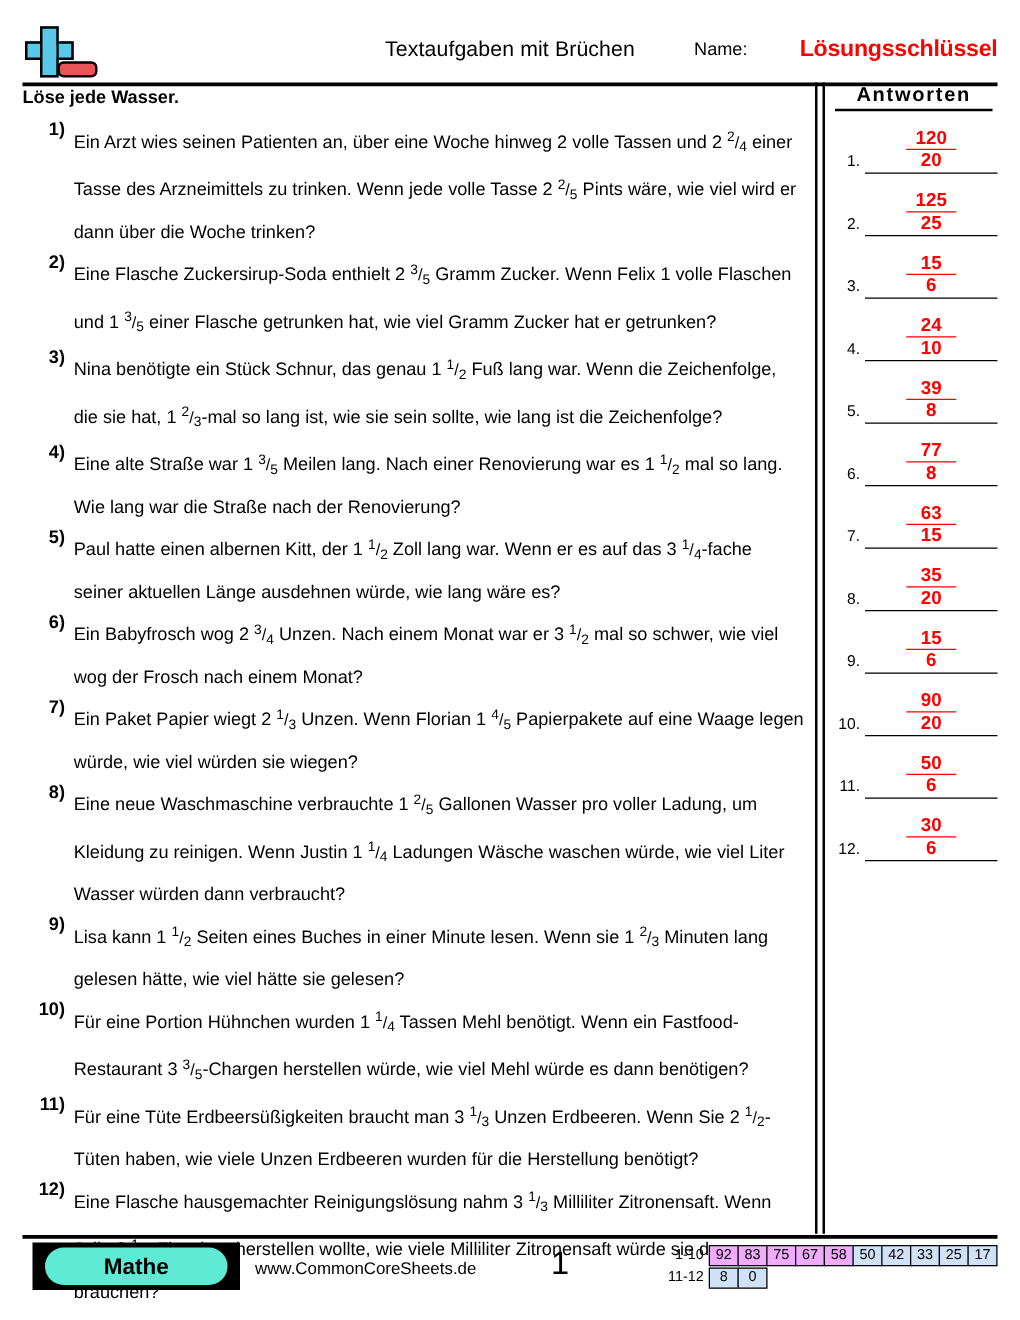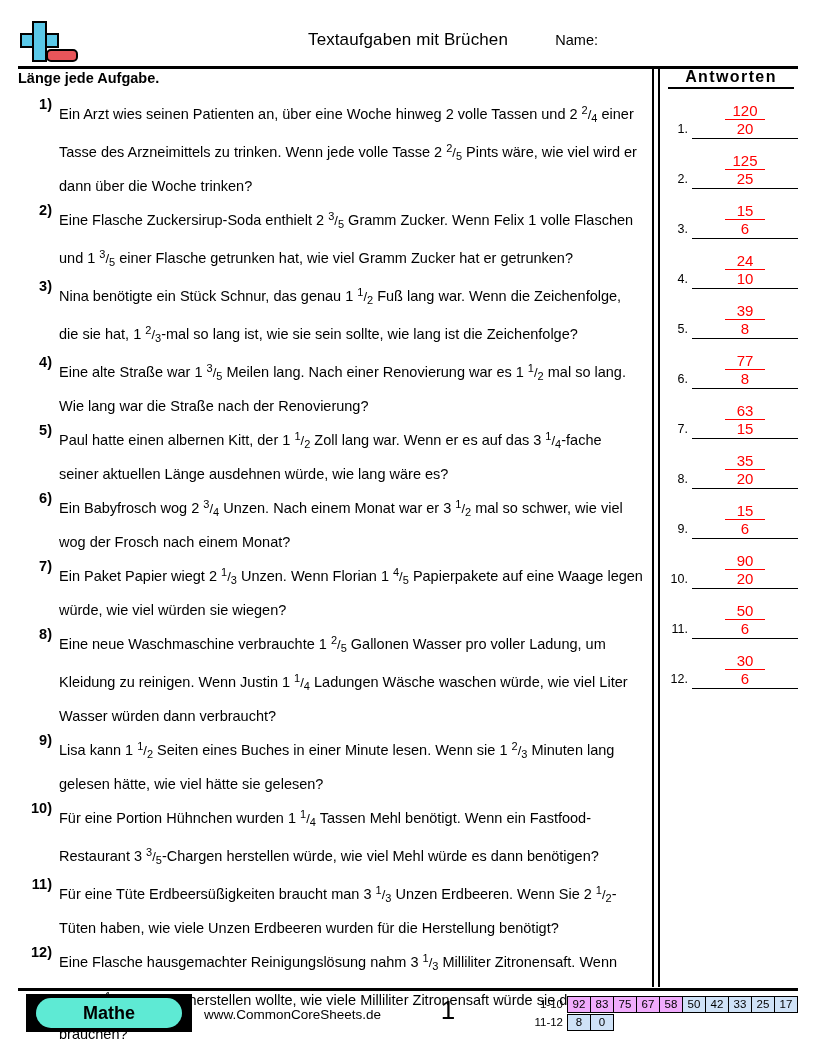--- a/index.html
+++ b/index.html
@@ -227,21 +227,21 @@
     background: #000;
   }
   .ans-frac {
     position: absolute;
     left: 28px;
     right: 0px;
     bottom: 3px;
     text-align: center;
     color: #ff0000;
     font-size: 15px;
-    font-weight: normal;
+    font-weight: bold;
     line-height: 1.0;
   }
   .ans-frac .num {
     display: block;
     border-bottom: 1.6px solid #ff0000;
     padding: 0 0 1px 0;
     margin: 0 auto;
     width: 40px;
   }
   .ans-frac .den {
@@ -334,27 +334,28 @@
 
   <div id="header">
     <div id="logo">
       <div class="plus-h"></div>
       <div class="plus-v"></div>
       <div class="plus-inner"></div>
       <div class="minus-bar"></div>
     </div>
     <div id="title">Textaufgaben mit Brüchen</div>
     <div id="name-label">Name:</div>
+    <div id="answer-key">Lösungsschlüssel</div>
   </div>
 
   <div id="rule-top"></div>
   <div id="divider-a"></div>
   <div id="divider-b"></div>
 
-  <div id="instruction">Länge jede Aufgabe.</div>
+  <div id="instruction">Löse jede Wasser.</div>
 
   <div id="problems">
       <div class="problem">
         <div class="pnum">1)</div>
         <div class="ptext">Ein Arzt wies seinen Patienten an, über eine Woche hinweg 2 volle Tassen und 2 <span class="frac"><span class="n">2</span><span class="s">/</span><span class="d">4</span></span> einer Tasse des Arzneimittels zu trinken. Wenn jede volle Tasse 2 <span class="frac"><span class="n">2</span><span class="s">/</span><span class="d">5</span></span> Pints wäre, wie viel wird er dann über die Woche trinken?</div>
       </div>
       <div class="problem">
         <div class="pnum">2)</div>
         <div class="ptext">Eine Flasche Zuckersirup-Soda enthielt 2 <span class="frac"><span class="n">3</span><span class="s">/</span><span class="d">5</span></span> Gramm Zucker. Wenn Felix 1 volle Flaschen und 1 <span class="frac"><span class="n">3</span><span class="s">/</span><span class="d">5</span></span> einer Flasche getrunken hat, wie viel Gramm Zucker hat er getrunken?</div>
       </div>

